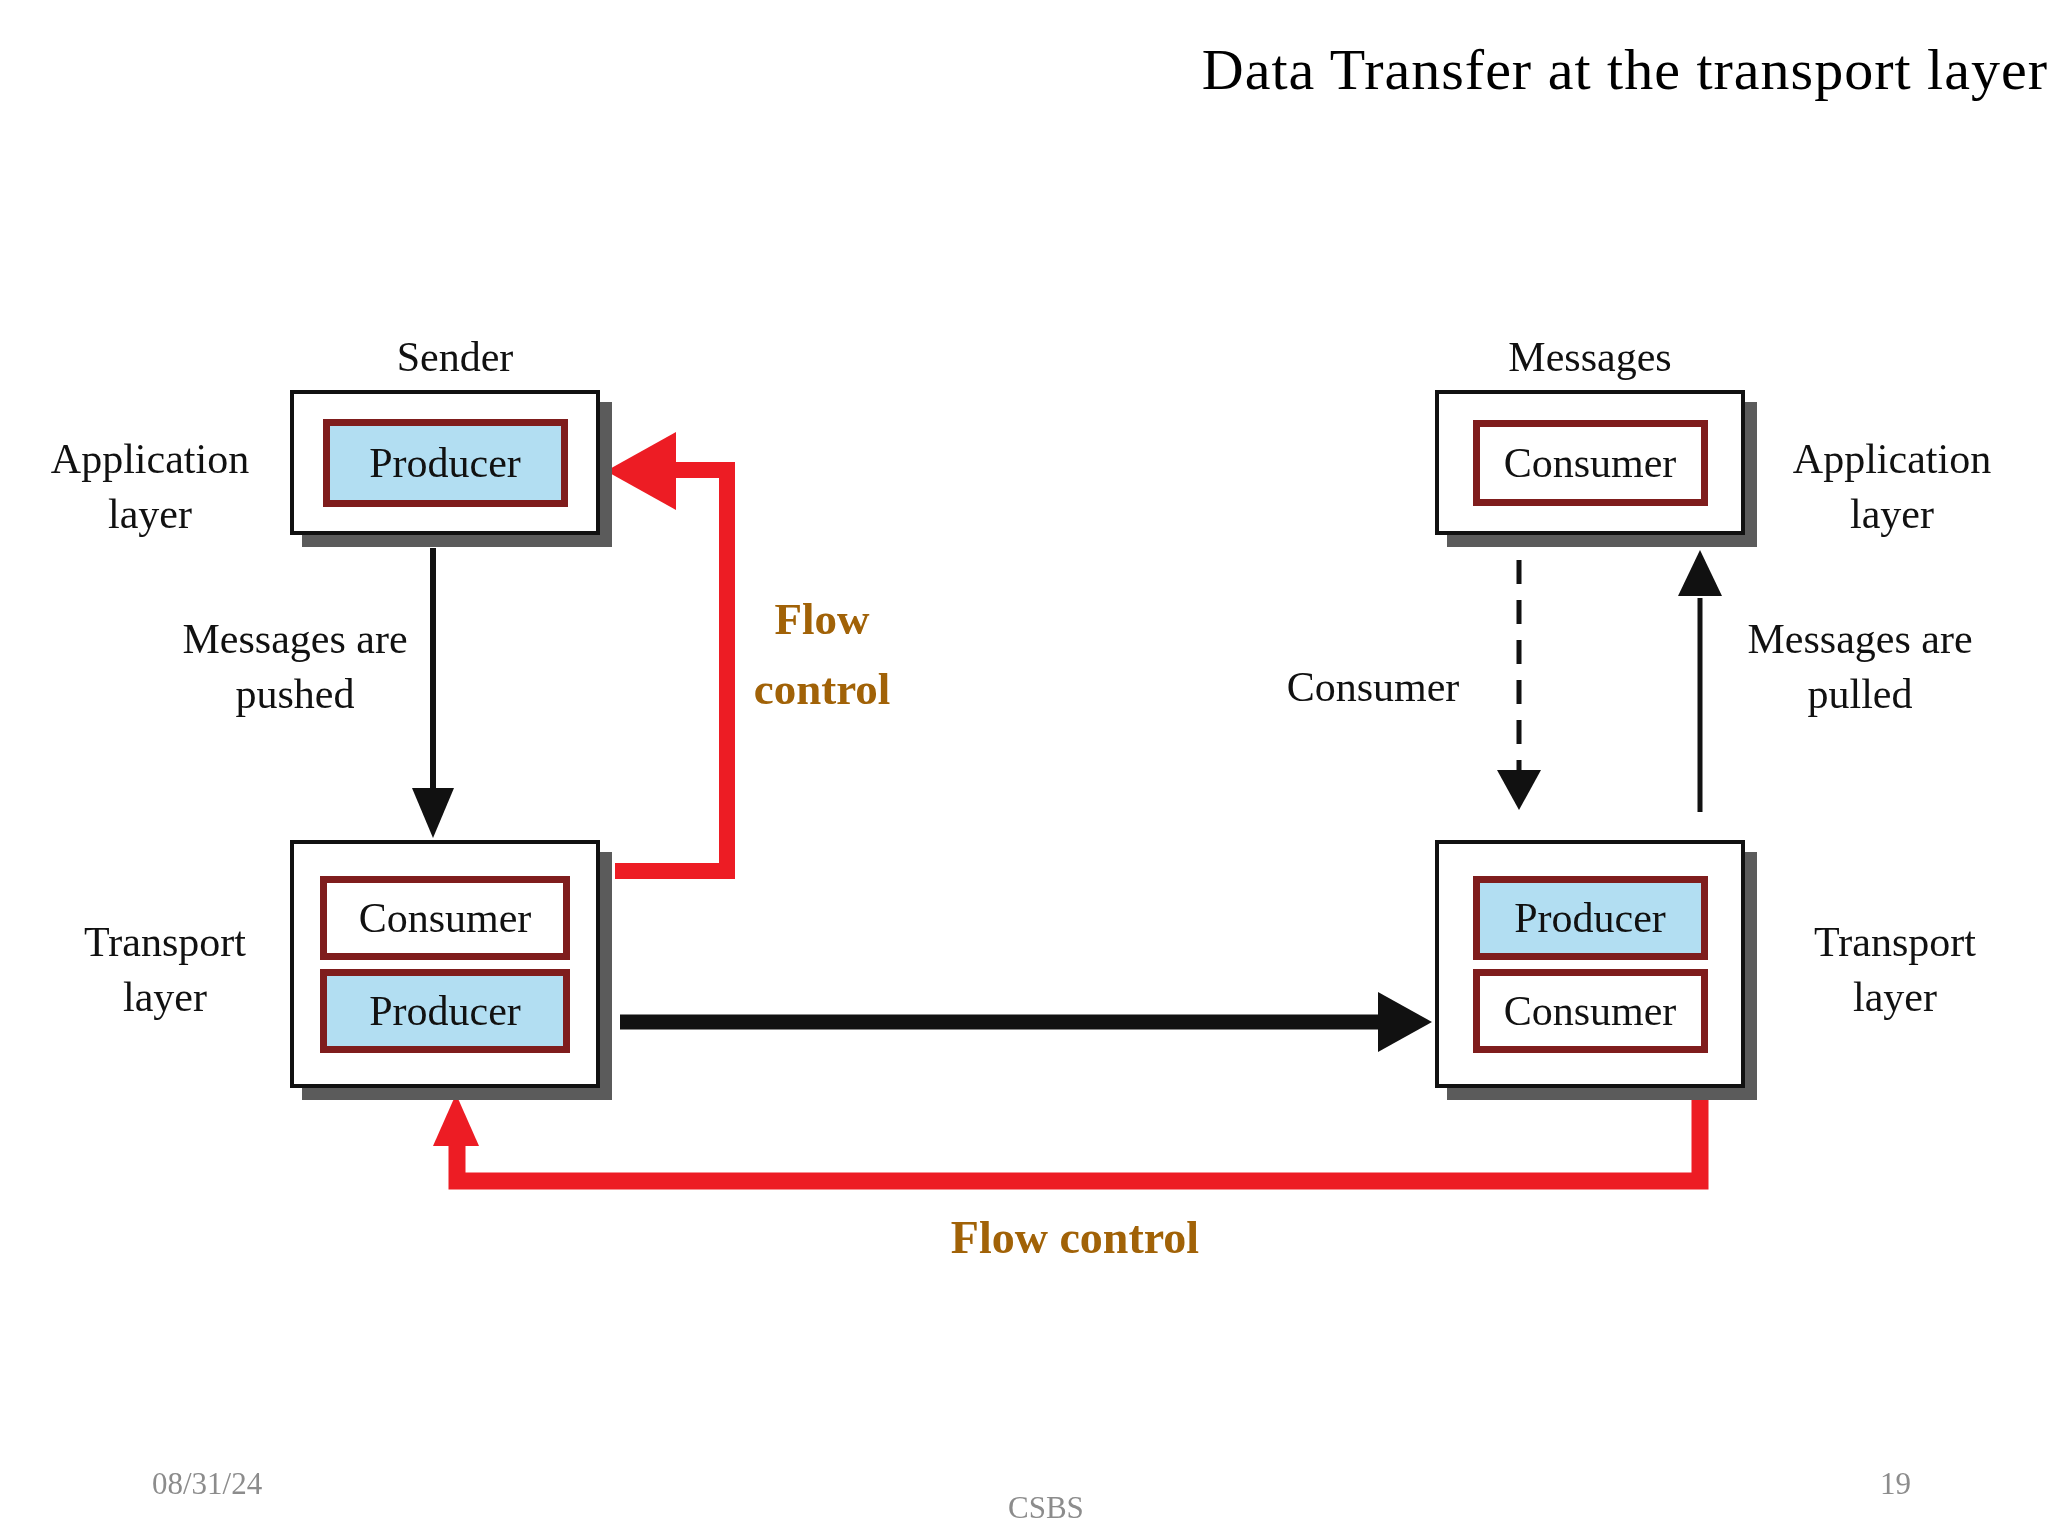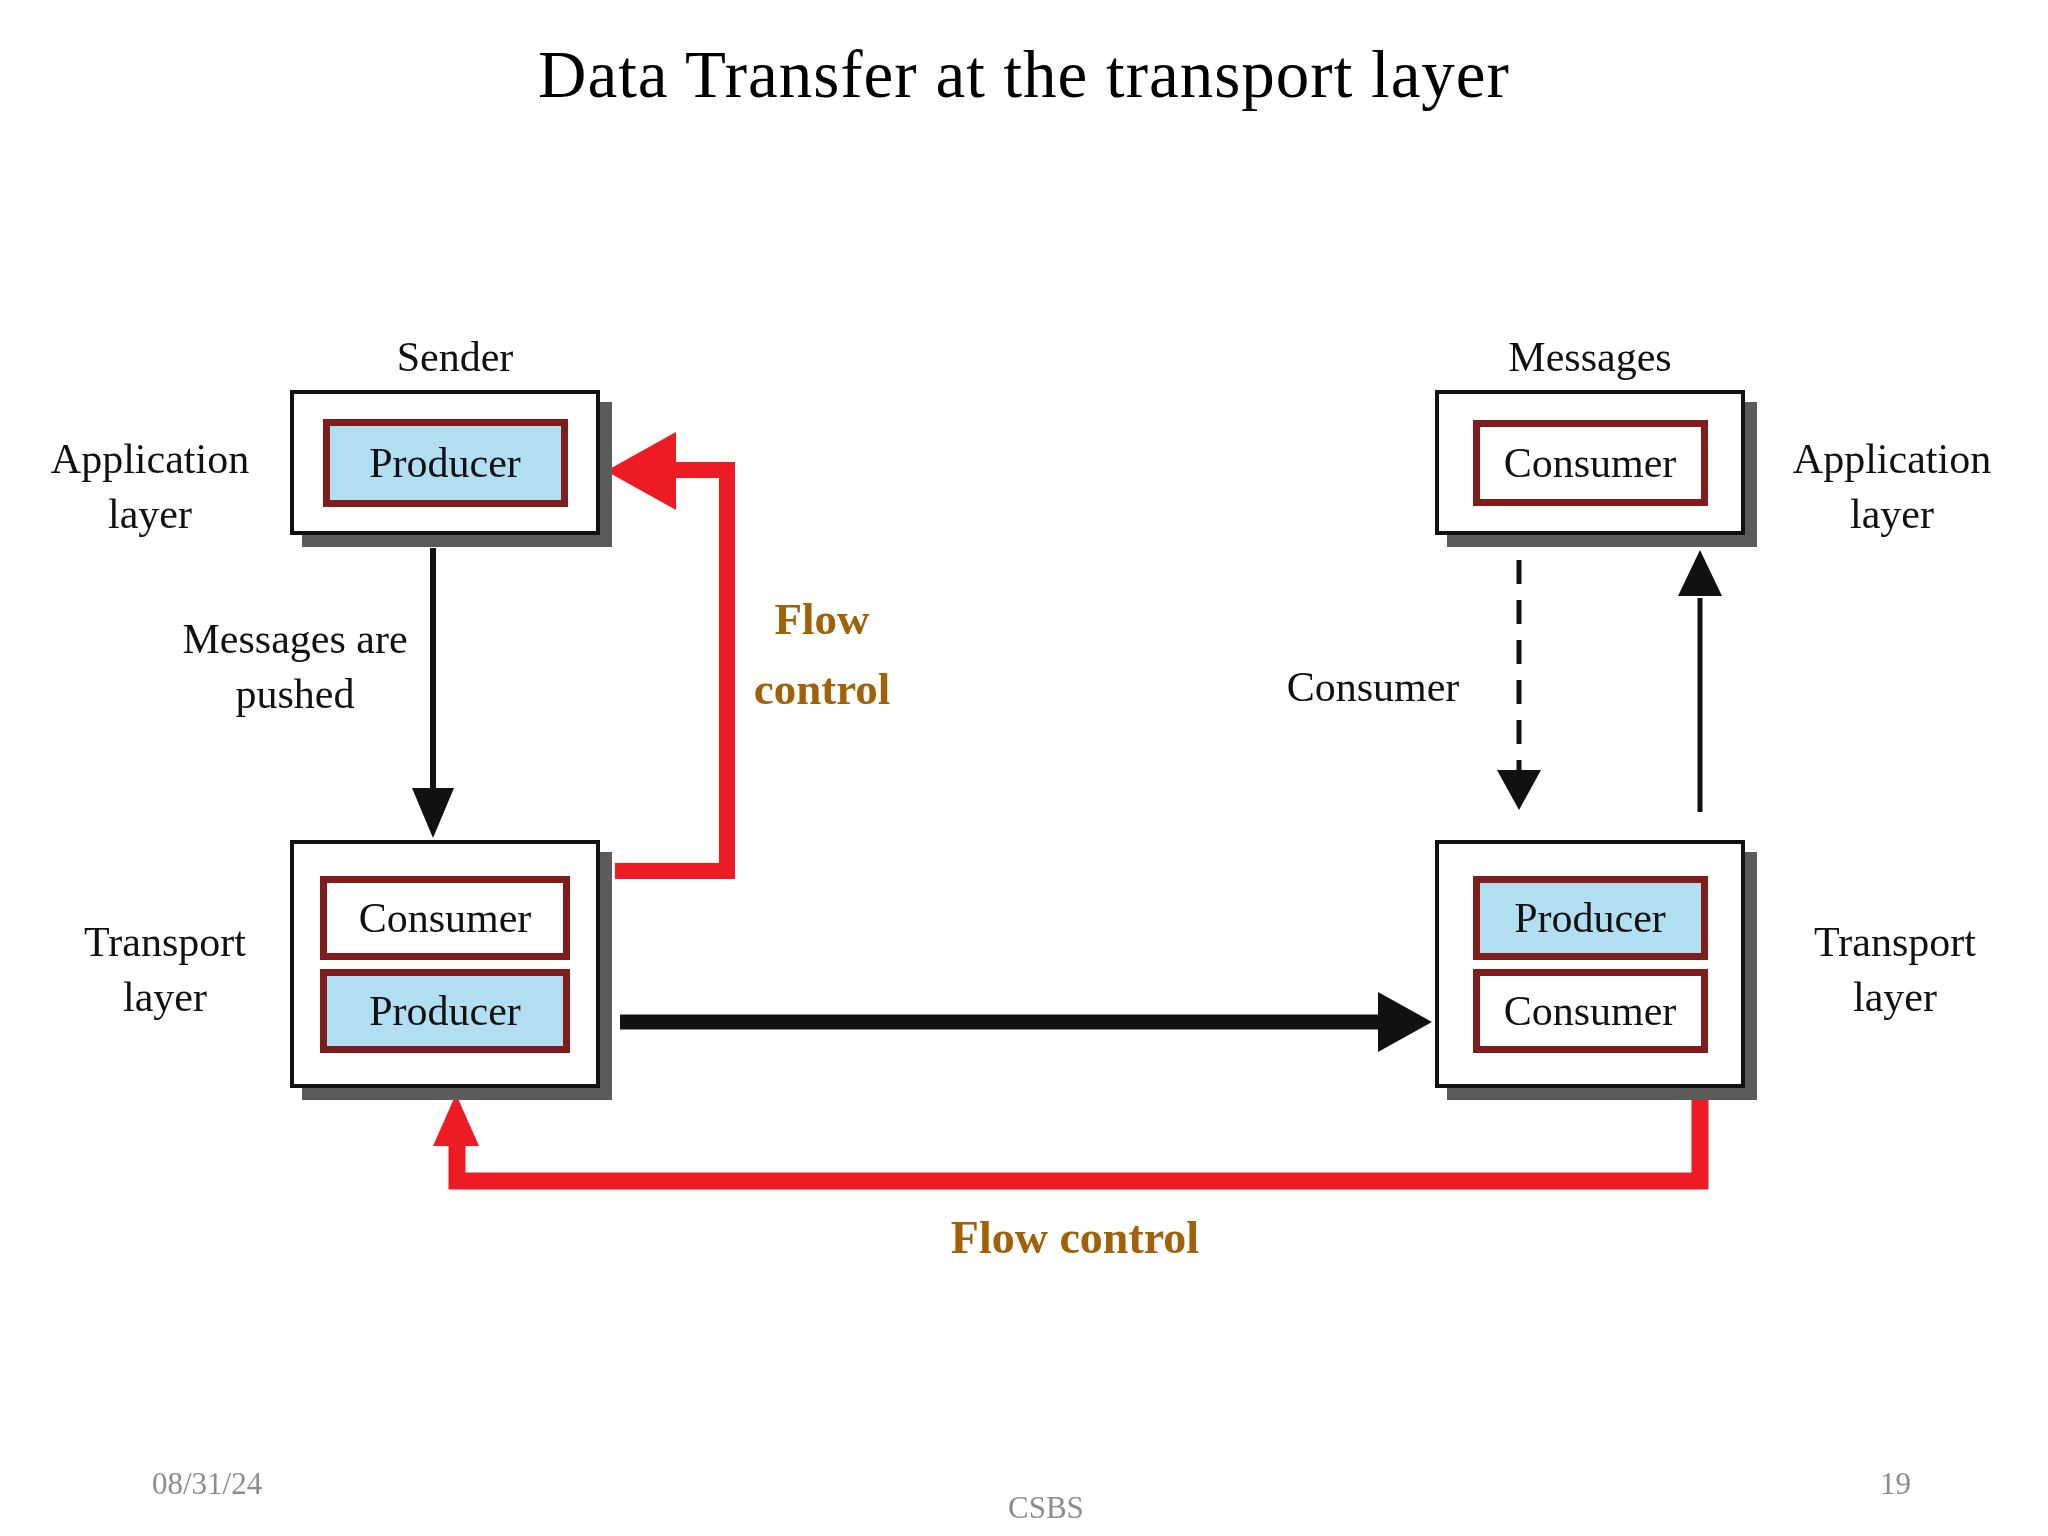--- a/index.html
+++ b/index.html
@@ -14,22 +14,22 @@
     background: #ffffff;
     overflow: hidden;
     font-family: "Liberation Serif", "DejaVu Serif", serif;
     color: #111111;
   }
   .title {
     position: absolute;
     top: 36px;
     left: 0;
     width: 100%;
-    text-align: center;
-    font-size: 67px;
+    text-align: right;
+    font-size: 58px;
     font-weight: 400;
     color: #000000;
     letter-spacing: 1px;
   }
   .arrows-layer {
     position: absolute;
     top: 0; left: 0;
     width: 2048px;
     height: 1536px;
     pointer-events: none;
@@ -118,20 +118,21 @@
 
   <div class="diagram-label" style="left:1465px; top:330px; width:250px;">Messages</div>
   <div class="diagram-label" style="left:1772px; top:432px; width:240px;">Application layer</div>
   <div class="outer-box" style="left:1435px; top:390px; width:310px; height:145px;">
     <div class="chip" style="width:235px; height:86px;">Consumer</div>
   </div>
 
   <div class="diagram-label" style="left:175px; top:612px; width:240px;">Messages are pushed</div>
   <div class="diagram-label red-label" style="left:732px; top:585px; width:180px;">Flow control</div>
   <div class="diagram-label" style="left:1258px; top:660px; width:230px;">Consumer</div>
+  <div class="diagram-label" style="left:1735px; top:612px; width:250px;">Messages are pulled</div>
 
   <div class="diagram-label" style="left:45px; top:915px; width:240px;">Transport layer</div>
   <div class="outer-box" style="left:290px; top:840px; width:310px; height:248px;">
     <div class="chip" style="width:250px; height:84px;">Consumer</div>
     <div class="chip blue" style="width:250px; height:84px;">Producer</div>
   </div>
 
   <div class="diagram-label" style="left:1775px; top:915px; width:240px;">Transport layer</div>
   <div class="outer-box" style="left:1435px; top:840px; width:310px; height:248px;">
     <div class="chip blue" style="width:235px; height:84px;">Producer</div>

